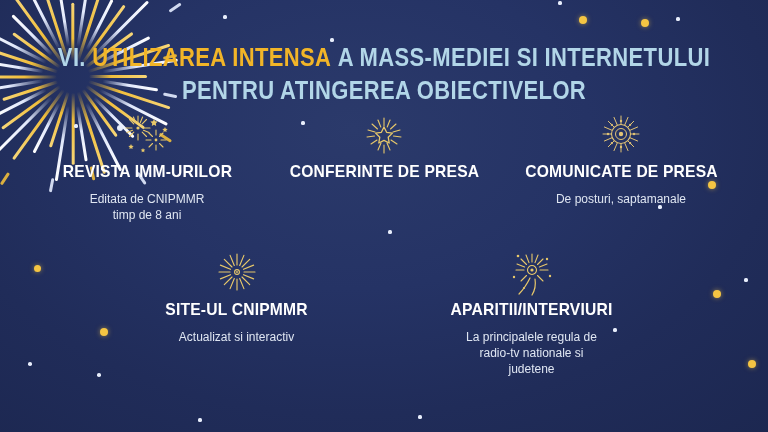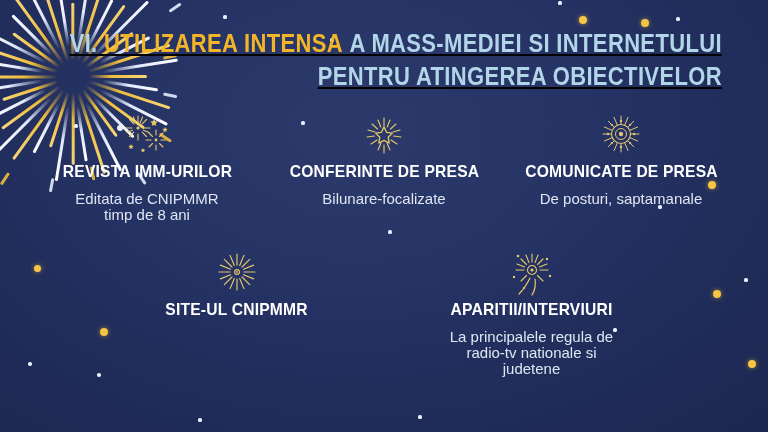--- a/index.html
+++ b/index.html
@@ -25,23 +25,22 @@
     pointer-events:none;
   }
   .bigfw .ray{
     position:absolute; left:50%; top:50%;
     transform-origin:0 50%;
     height:3px; border-radius:2px;
   }
 
   
   .title-wrap{
-    position:absolute; left:0; right:0; top:27px;
-    text-align:right;
-    text-decoration:underline;
+    position:absolute; left:0; right:0; top:41px;
+    text-align:center;
   }
   .title-line{
     font-family:"Liberation Sans Narrow","Liberation Sans",sans-serif;
     font-weight:bold;
     font-size:25px;
     letter-spacing:0.4px;
     line-height:33px;
     color:#b2d6e8;
     transform:scaleX(0.88);
     white-space:nowrap;
@@ -58,21 +57,21 @@
     font-weight:bold;
     color:#ffffff;
     font-size:17px;
     letter-spacing:0.2px;
     transform:scaleX(0.92);
     white-space:nowrap;
     margin-top:4px;
   }
   .item-sub{
     color:#dfe6f2;
-    font-size:15px;
+    font-size:12px;
     line-height:16px;
     margin-top:9px;
     font-weight:normal;
   }
 
   .row1{ left:0; right:0; top:112px; justify-content:center; gap:22px; }
   .row1 .item{ width:215px; }
   .row2{ left:0; right:0; top:250px; justify-content:center; gap:80px; }
   .row2 .item{ width:215px; }
 </style>
@@ -227,21 +226,20 @@
               <line x1="-13" y1="9" x2="-7" y2="5"></line>
               <line x1="6" y1="15" x2="3" y2="8"></line>
               <line x1="-6" y1="15" x2="-3" y2="8"></line>
               <line x1="0" y1="18" x2="0" y2="10"></line>
             </g>
           </g>
           <path d="M26 14 l2.6 5.3 5.8.8-4.2 4.1 1 5.8-5.2-2.7-5.2 2.7 1-5.8-4.2-4.1 5.8-.8z" fill="none" stroke="#e8c86a" stroke-width="1.3" stroke-linejoin="round"></path>
         </svg>
       </div>
       <div class="item-title">CONFERINTE DE PRESA</div>
-      <div class="item-sub" style="white-space:pre-line">Bilunare-focalizate</div>
     </div>
 
     <div class="item">
       <div class="icon">
         <svg width="52" height="46" viewBox="0 0 52 46">
           <g transform="translate(26,22)">
             <g stroke="#e2c375" stroke-width="1" fill="none" stroke-linecap="round">
               <line x1="0" y1="-18" x2="0" y2="-10"></line>
                 <line x1="0" y1="18" x2="0" y2="10"></line>
               <line x1="-18" y1="0" x2="-10" y2="0"></line>
@@ -300,20 +298,21 @@
             <line x1="16.6" y1="6.9" x2="6.5" y2="2.7"></line>
             <line x1="-16.6" y1="6.9" x2="-6.5" y2="2.7"></line>
             <line x1="6.9" y1="16.6" x2="2.7" y2="6.5"></line>
             <line x1="-6.9" y1="16.6" x2="-2.7" y2="6.5"></line>
           </g>
           <circle cx="26" cy="21" r="2.4" fill="none" stroke="#e8c86a" stroke-width="1.1"></circle>
           <circle cx="26" cy="21" r="0.9" fill="#e8c86a"></circle>
         </svg>
       </div>
       <div class="item-title">SITE-UL CNIPMMR</div>
+      <div class="item-sub" style="white-space:pre-line">Actualizat si interactiv</div>
     </div>
 
     <div class="item">
       <div class="icon">
         <svg width="56" height="46" viewBox="0 0 56 46">
           <g transform="translate(28,20)" stroke="#e8c86a" stroke-width="1.1" fill="none" stroke-linecap="round">
             <line x1="0" y1="-16" x2="0" y2="-8"></line>
             <line x1="11" y1="-11" x2="5.5" y2="-5.5"></line>
             <line x1="-11" y1="-11" x2="-5.5" y2="-5.5"></line>
             <line x1="16" y1="0" x2="8" y2="0"></line>

